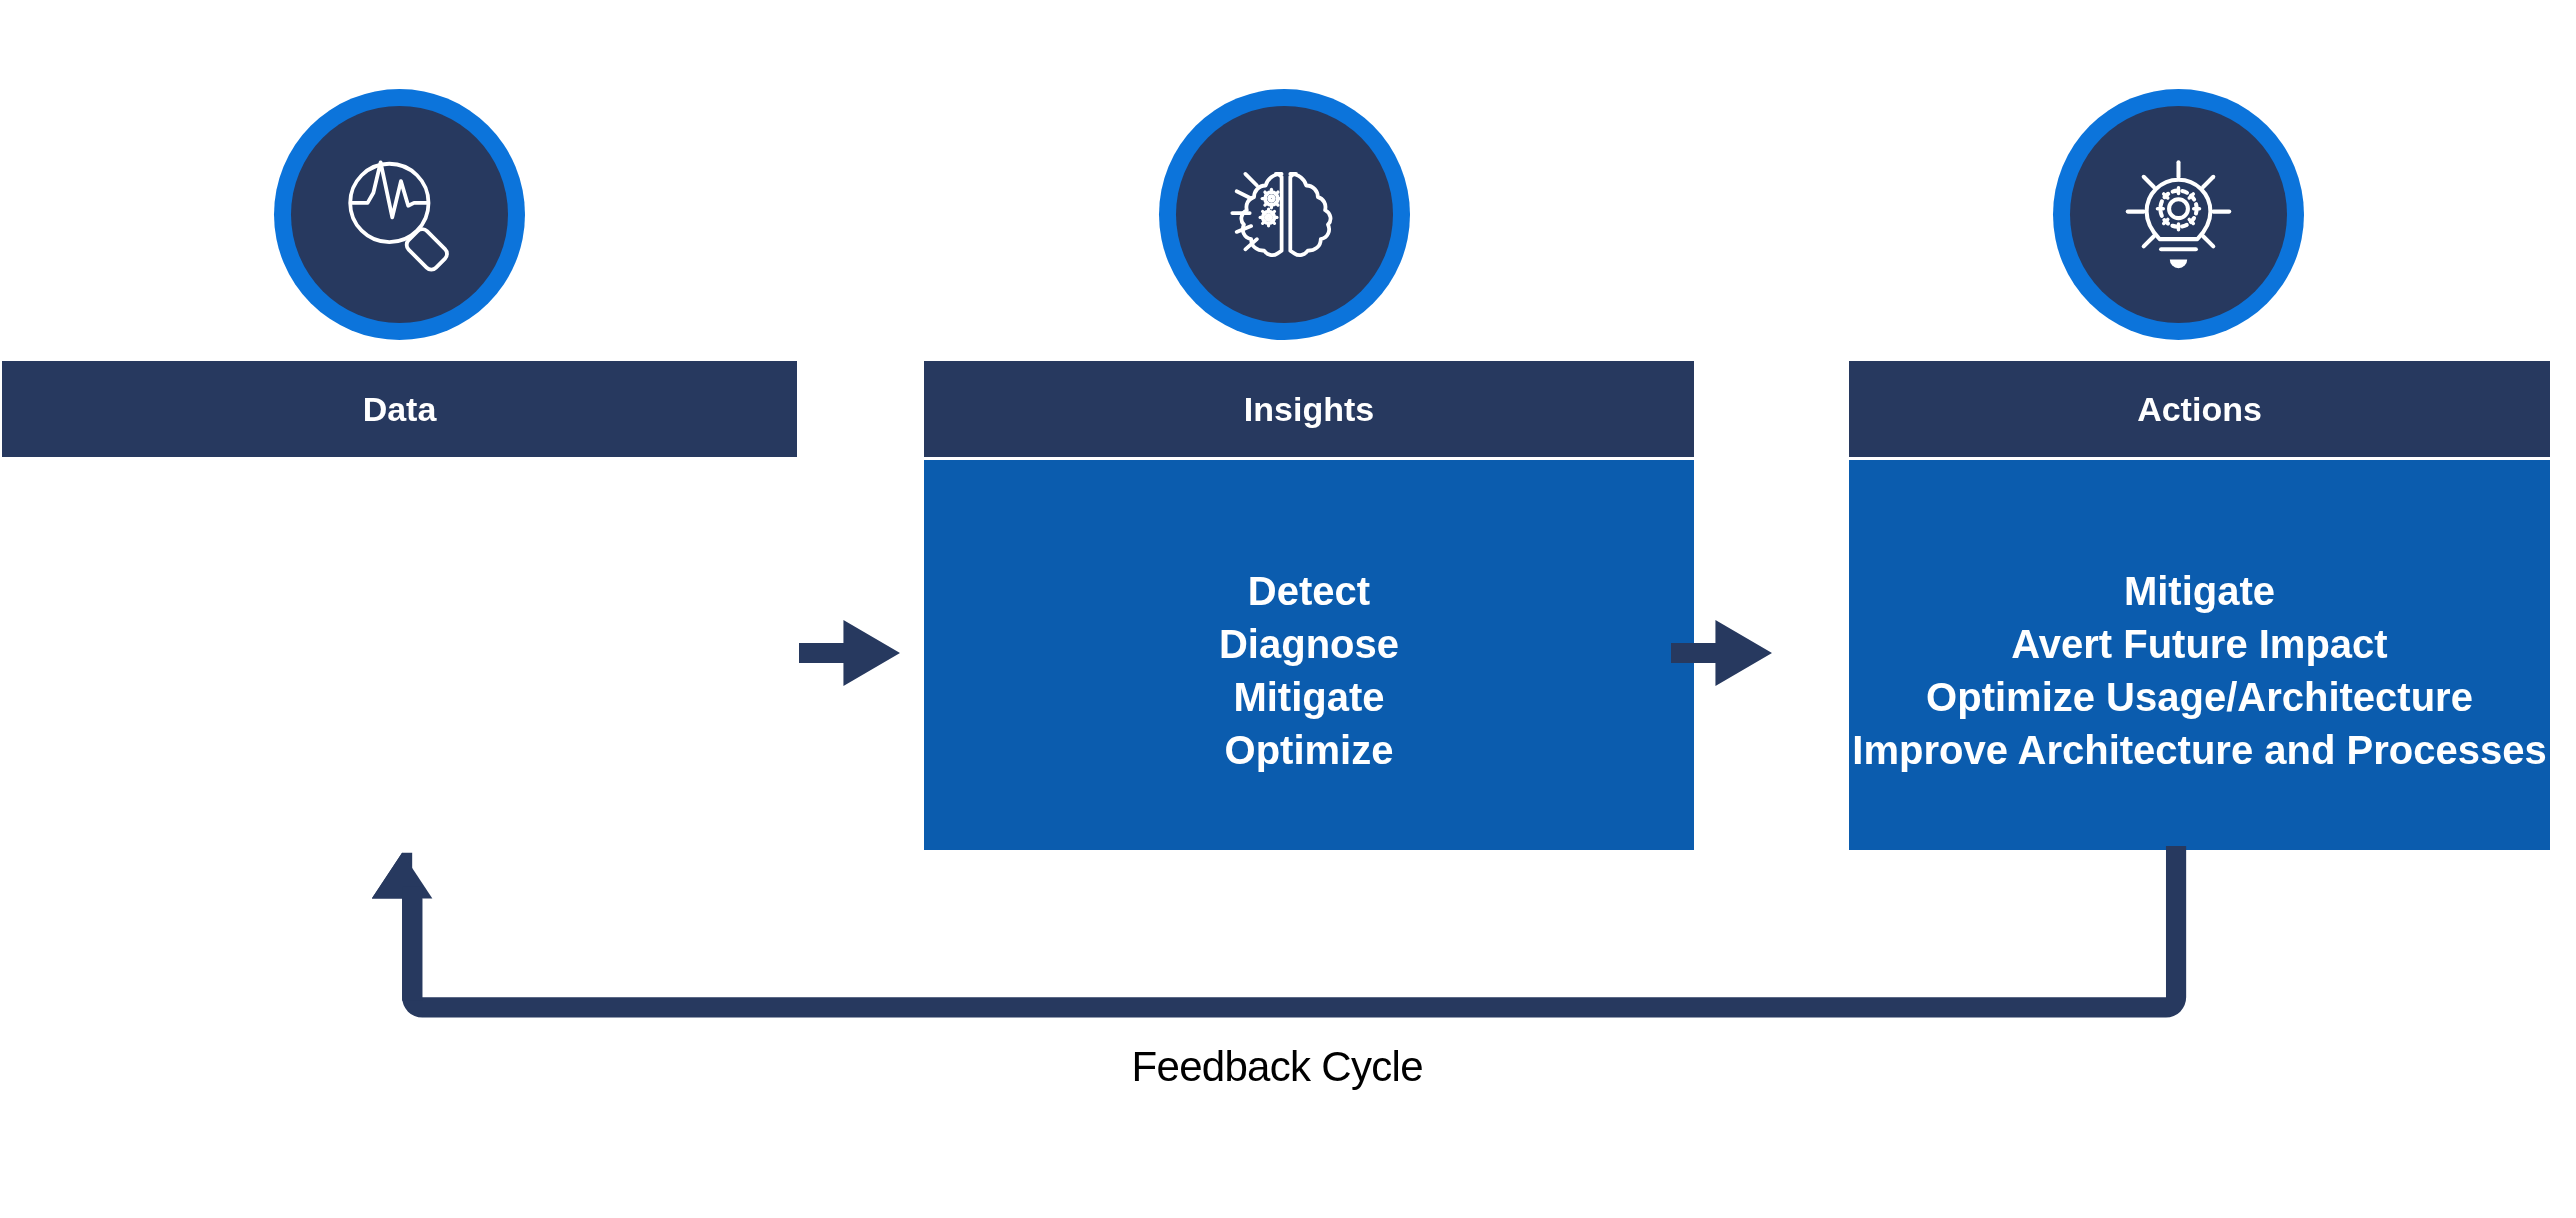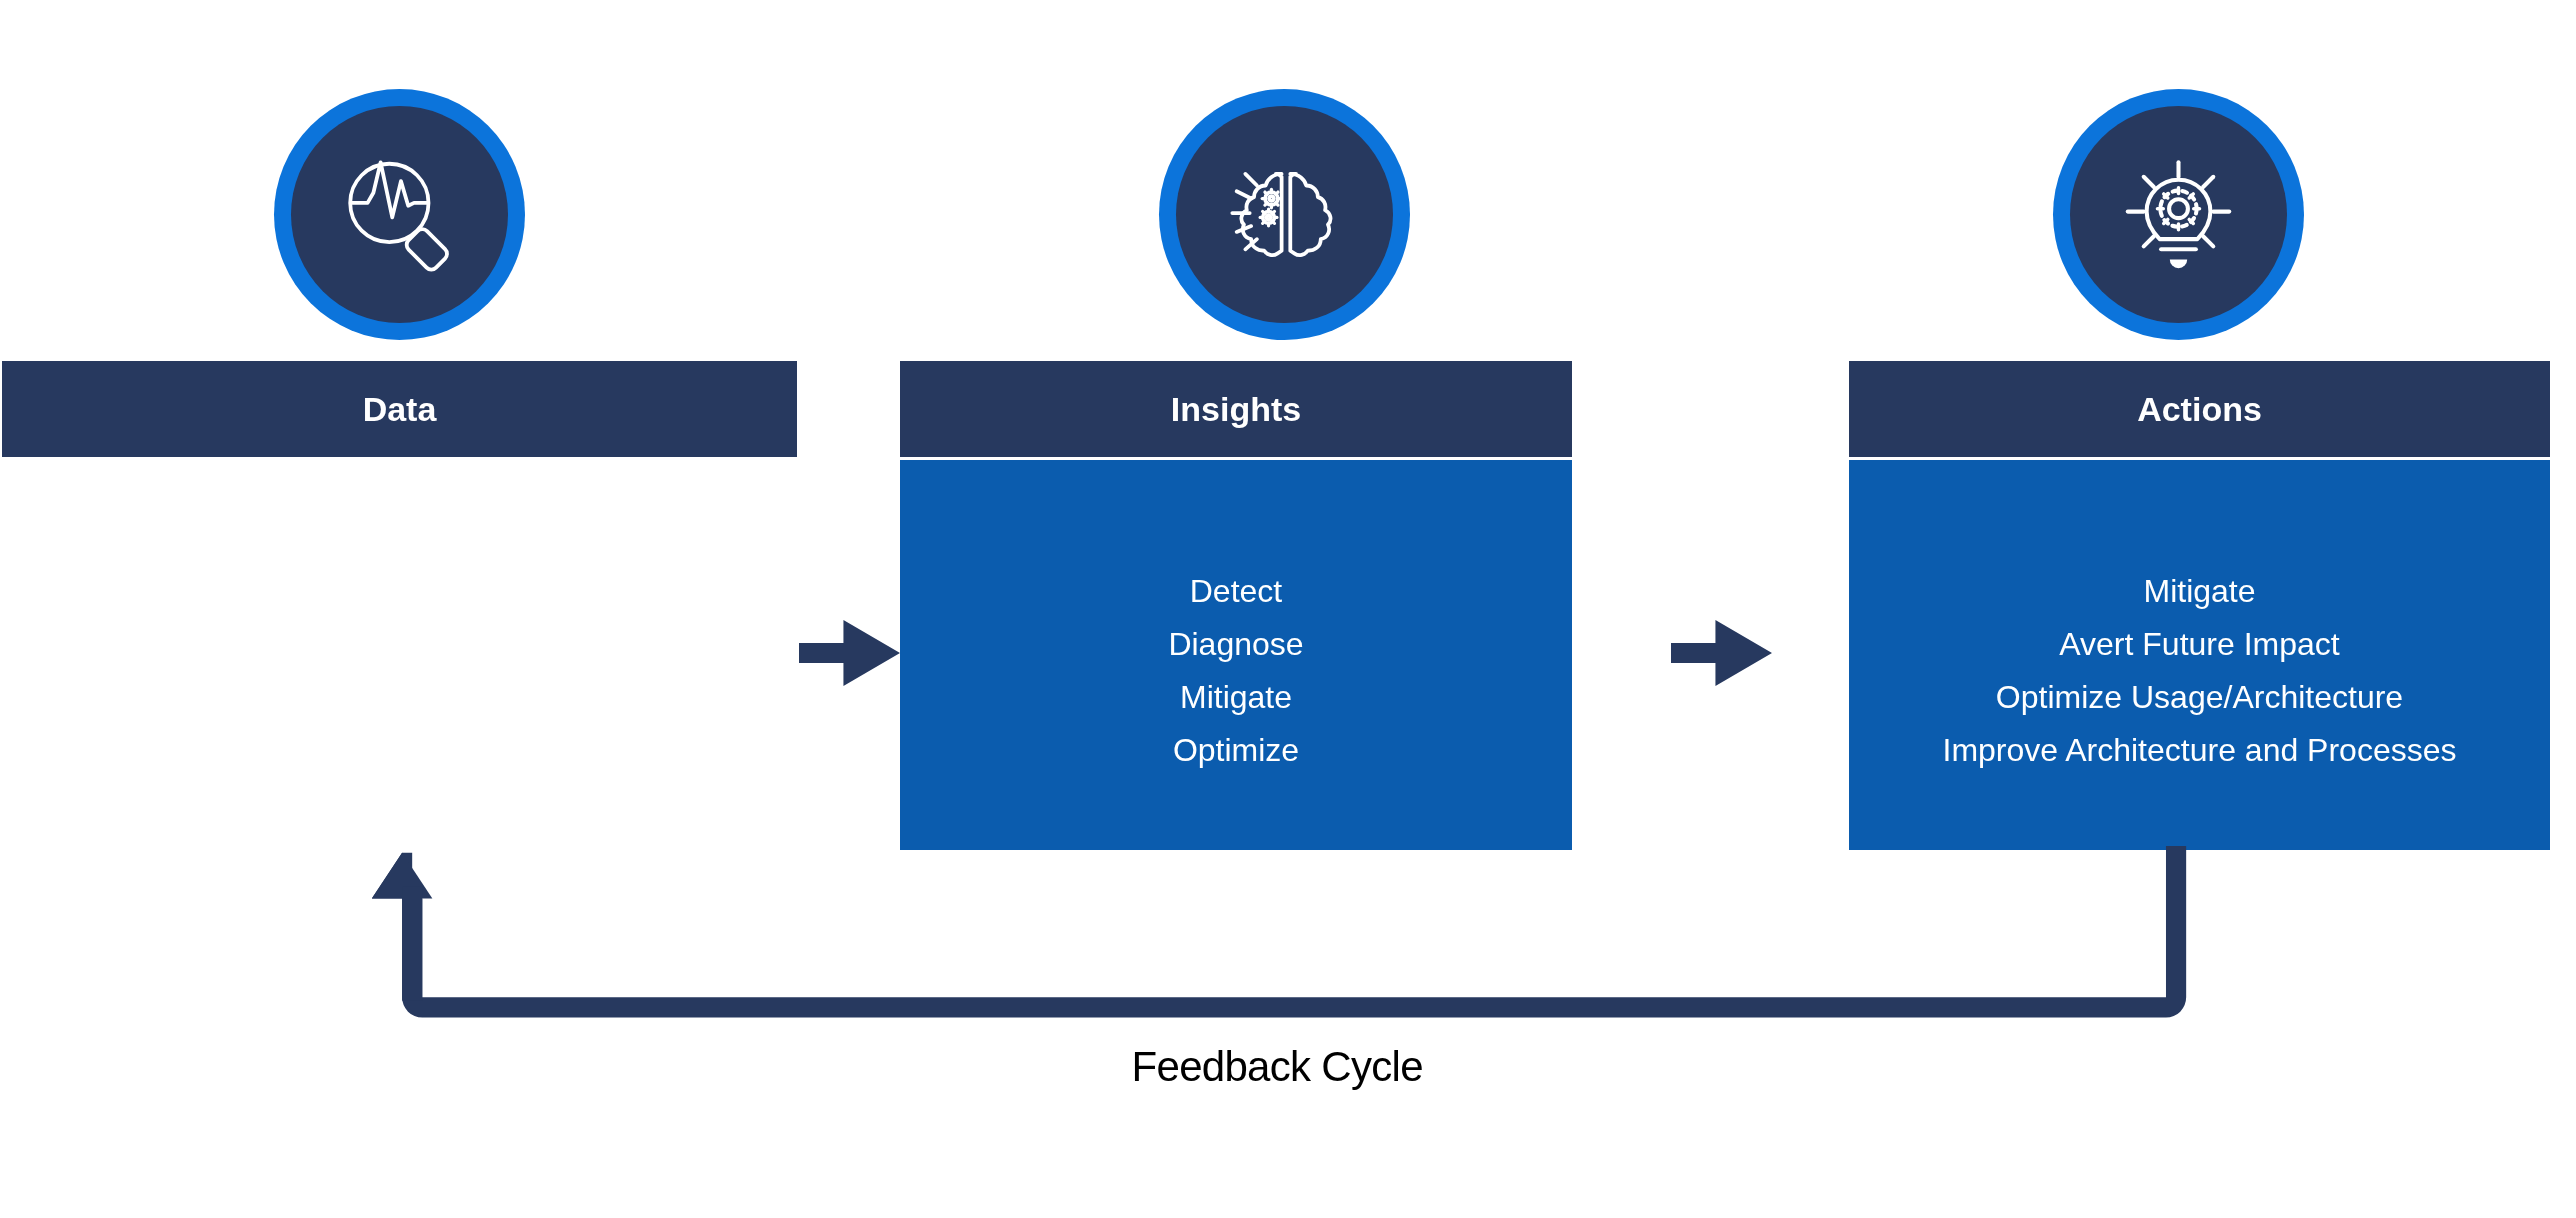--- a/index.html
+++ b/index.html
@@ -74,29 +74,29 @@
     margin-top: 3.4px;
     flex: 1 1 auto;
     display: flex;
     flex-direction: column;
     align-items: center;
     justify-content: center;
     box-sizing: border-box;
   }
   .card .card-body .line {
     color: #ffffff;
-    font-size: 32px;
-    font-weight: normal;
+    font-size: 40px;
+    font-weight: bold;
     line-height: 53px;
     text-align: right;
     white-space: nowrap;
   }
 
   #card-data     { left: 2px;    top: 361px; width: 795px; height: 489px; }
-  #card-insights { left: 900px; top: 361px; width: 672px; height: 489px; }
+  #card-insights { left: 924px; top: 361px; width: 770px; height: 489px; }
   #card-actions  { left: 1849px; top: 361px; width: 701px; height: 489px; }
 
   #card-data .card-body     { padding-top: 75px; }
   #card-insights .card-body { padding-top: 31px;  }
   #card-actions .card-body  { padding-top: 31px;  }
 
   
   .arrow-right {
     position: absolute;
     width: 101px;

